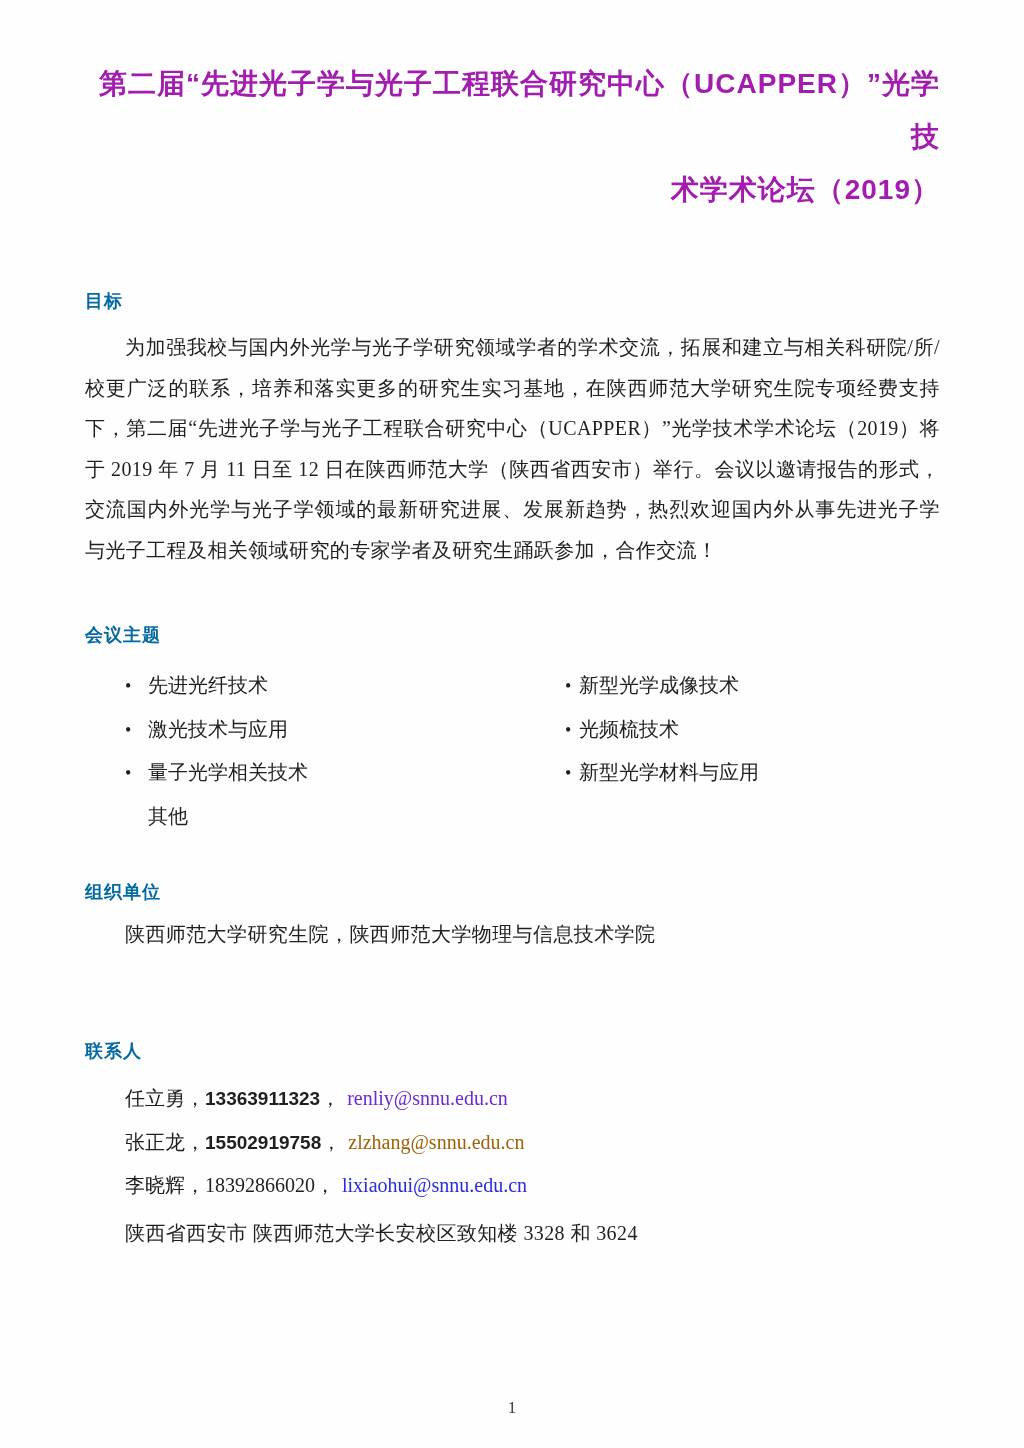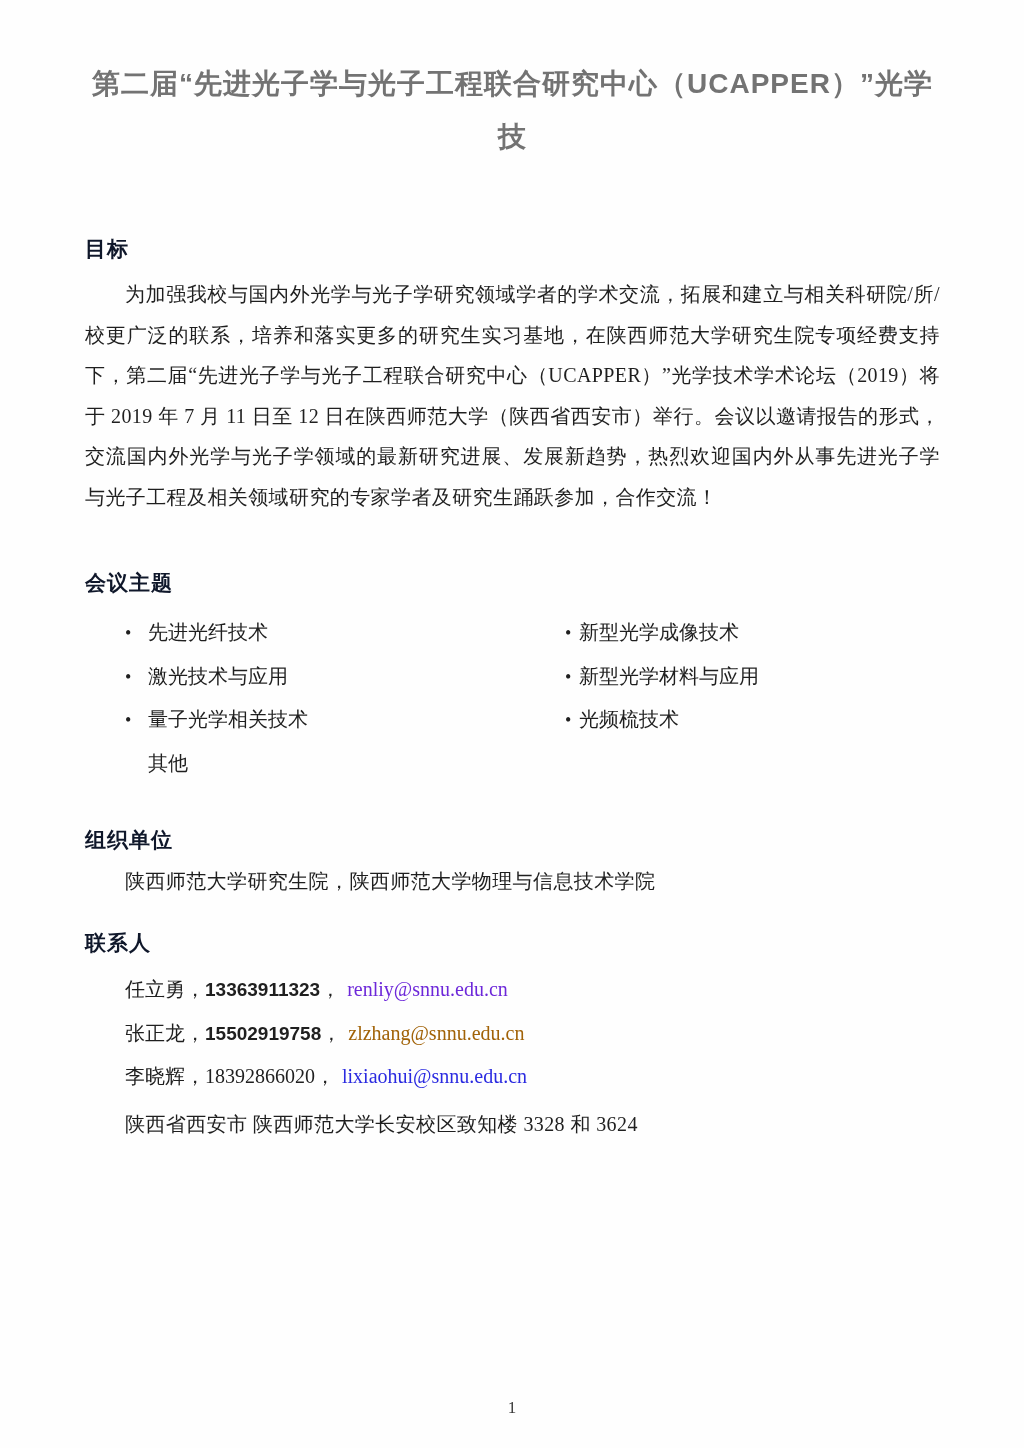--- a/index.html
+++ b/index.html
@@ -16,43 +16,43 @@
     color: #1f1f1f;
     font-family: "Liberation Serif", "DejaVu Serif", serif;
     overflow: hidden;
     box-sizing: border-box;
     padding: 0 84px 0 85px;
   }
   
   .doc-title {
     margin: 0;
     padding-top: 57px;
-    text-align: center;
+    text-align: right;
     font-family: "Liberation Sans", "DejaVu Sans", sans-serif;
     font-weight: bold;
     font-size: 28px;
     line-height: 53px;
-    color: #737373;
+    color: #a21caf;
     letter-spacing: 1px;
   }
   .doc-title .title-line { display: block; }
   
   h2.sec-heading {
     margin: 0;
     font-family: "Liberation Sans", "DejaVu Sans", sans-serif;
     font-weight: bold;
-    font-size: 21px;
+    font-size: 18px;
     line-height: 31px;
-    color: #0f172a;
+    color: #0369a1;
     letter-spacing: 1px;
   }
   .sec-goal h2      { margin-top: 70px; }
   .sec-topics h2    { margin-top: 50px; }
   .sec-org h2       { margin-top: 40px; }
-  .sec-contacts h2  { margin-top: 32px; }
+  .sec-contacts h2  { margin-top: 88px; }
   .sec-venue h2     { margin-top: 48px; }
   
   .body-para {
     margin: 10px 0 0 0;
     font-size: 20px;
     line-height: 40.5px;
     text-align: justify;
     text-indent: 2em;
     letter-spacing: 0.4px;
   }
@@ -113,20 +113,21 @@
     color: #3a3a3a;
   }
 </style>
 </head>
 <body>
 
 <div class="page">
 
   <h1 class="doc-title">
     <span class="title-line">第二届“先进光子学与光子工程联合研究中心（UCAPPER）”光学技</span>
+    <span class="title-line">术学术论坛（2019）</span>
   </h1>
 
   <section class="sec-goal">
     <h2 class="sec-heading">目标</h2>
     <p class="body-para">为加强我校与国内外光学与光子学研究领域学者的学术交流，拓展和建立与相关科研院/所/校更广泛的联系，培养和落实更多的研究生实习基地，在陕西师范大学研究生院专项经费支持下，第二届“先进光子学与光子工程联合研究中心（UCAPPER）”光学技术学术论坛（2019）将于 2019 年 7 月 11 日至 12 日在陕西师范大学（陕西省西安市）举行。会议以邀请报告的形式，交流国内外光学与光子学领域的最新研究进展、发展新趋势，热烈欢迎国内外从事先进光子学与光子工程及相关领域研究的专家学者及研究生踊跃参加，合作交流！</p>
   </section>
 
   <section class="sec-topics">
     <h2 class="sec-heading">会议主题</h2>
     <div class="topics">
@@ -142,24 +143,24 @@
         </li>
         <li class="no-bullet">
           <span>其他</span>
         </li>
       </ul>
       <ul class="col-right">
         <li>
           <span class="bullet">•</span><span>新型光学成像技术</span>
         </li>
         <li>
-          <span class="bullet">•</span><span>新型光学材料与应用</span>
+          <span class="bullet">•</span><span>光频梳技术</span>
         </li>
         <li>
-          <span class="bullet">•</span><span>光频梳技术</span>
+          <span class="bullet">•</span><span>新型光学材料与应用</span>
         </li>
       </ul>
     </div>
   </section>
 
   <section class="sec-org">
     <h2 class="sec-heading">组织单位</h2>
     <p class="indent-line">陕西师范大学研究生院，陕西师范大学物理与信息技术学院</p>
   </section>
 

